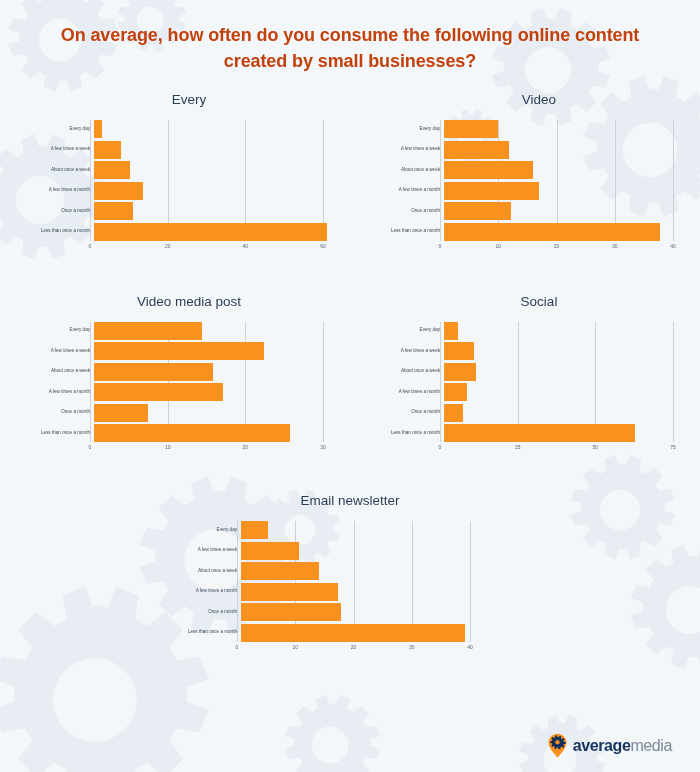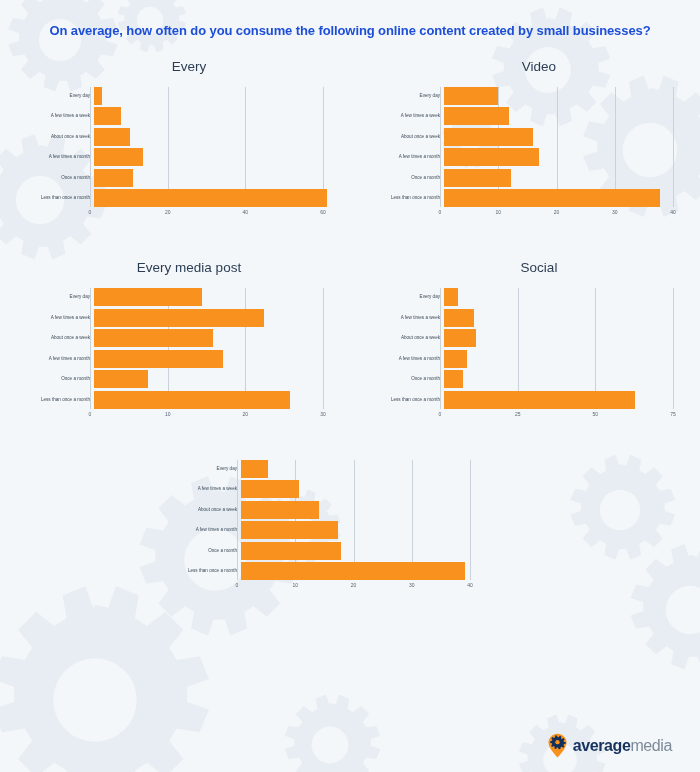--- a/index.html
+++ b/index.html
@@ -26,24 +26,24 @@
     position: relative;
     z-index: 1;
     width: 700px;
     height: 772px;
   }
 
   
   .headline {
     padding: 22px 44px 0 44px;
     text-align: center;
-    font-size: 13px;
+    font-size: 18px;
     font-weight: bold;
     line-height: 1.45;
-    color: #1d4ed8;
+    color: #c2410c;
     letter-spacing: -0.1px;
   }
 
   
   .chart-row {
     display: flex;
     width: 700px;
   }
   .chart-cell {
     width: 350px;
@@ -297,21 +297,21 @@
               <div class="tick" style="left: 116.5px;">20</div>
               <div class="tick" style="left: 174.75px;">30</div>
               <div class="tick" style="left: 233px;">40</div>
             </div>
           </div>
         </div>
       </div>
       <div class="chart-row" style="margin-top: 40px;">
         <div class="chart-cell" style="padding-left: 28px;">
           <div class="chart">
-            <div class="chart-title">Every media post</div>
+            <div class="chart-title">Video media post</div>
             <div class="plot">
               <div class="gridlines" style="left: 62px; width: 233px;">
                 <div class="gridline zero" style="left: 0px;"></div>
                 <div class="gridline" style="left: 77.6667px;"></div>
                 <div class="gridline" style="left: 155.333px;"></div>
                 <div class="gridline" style="left: 233px;"></div>
               </div>
               <div class="rows">
                 <div class="row">
                   <div class="cat-label" style="width: 62px;">Every day</div>
@@ -413,20 +413,21 @@
               <div class="tick" style="left: 77.6667px;">25</div>
               <div class="tick" style="left: 155.333px;">50</div>
               <div class="tick" style="left: 233px;">75</div>
             </div>
           </div>
         </div>
       </div>
       <div class="chart-row" style="margin-top: 38px; justify-content: center;">
         <div class="chart-cell centered" style="padding-left: 0px;">
           <div class="chart">
+            <div class="chart-title">Email newsletter</div>
             <div class="plot">
               <div class="gridlines" style="left: 62px; width: 233px;">
                 <div class="gridline zero" style="left: 0px;"></div>
                 <div class="gridline" style="left: 58.25px;"></div>
                 <div class="gridline" style="left: 116.5px;"></div>
                 <div class="gridline" style="left: 174.75px;"></div>
                 <div class="gridline" style="left: 233px;"></div>
               </div>
               <div class="rows">
                 <div class="row">

